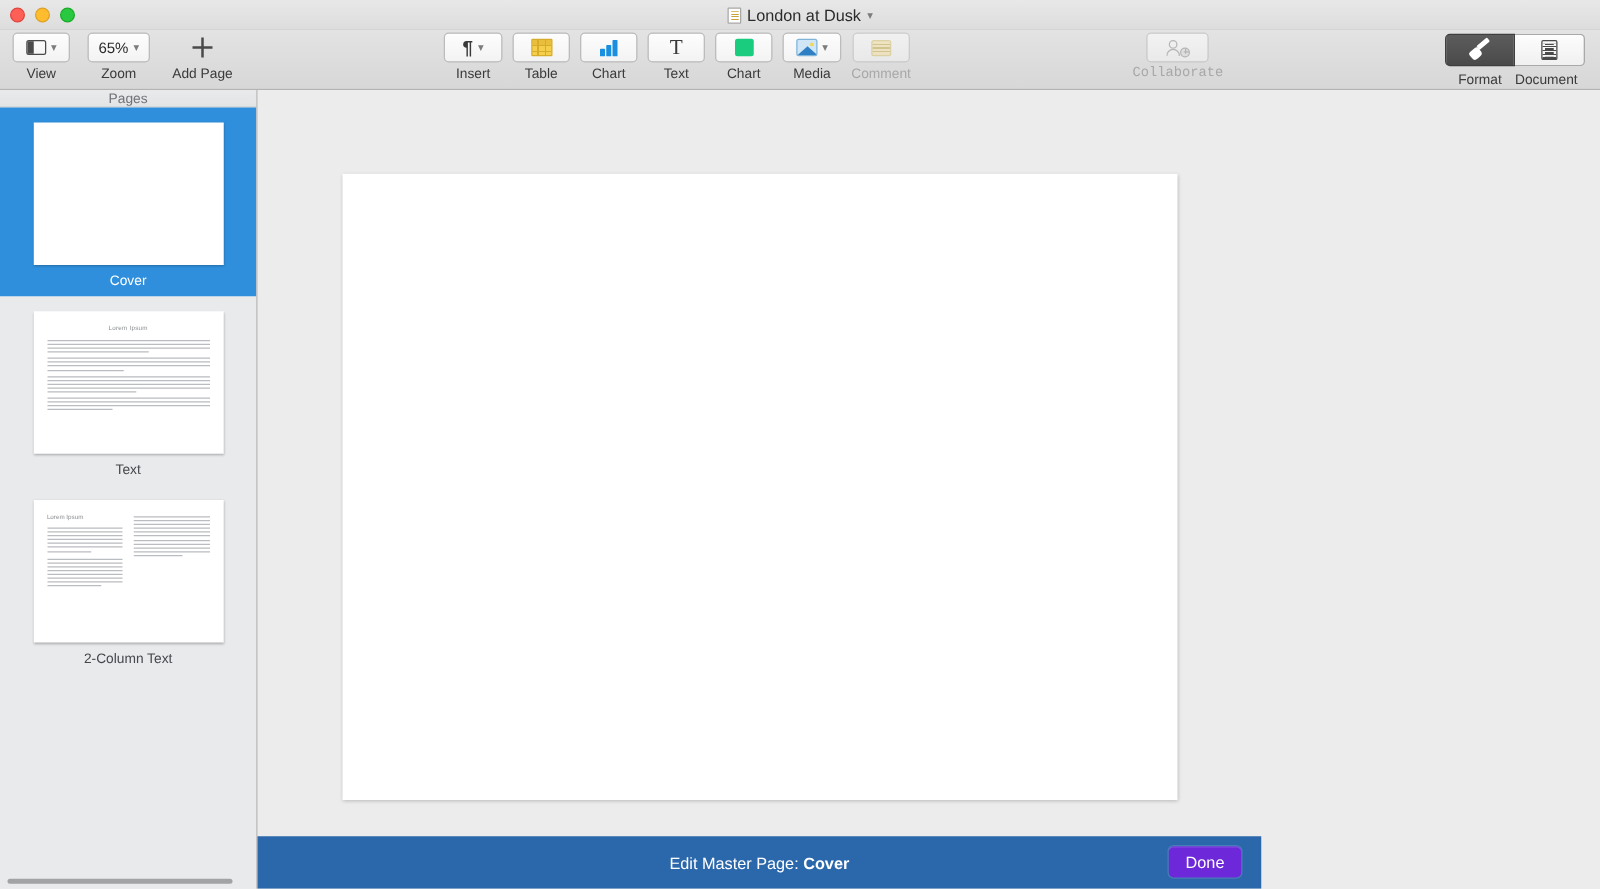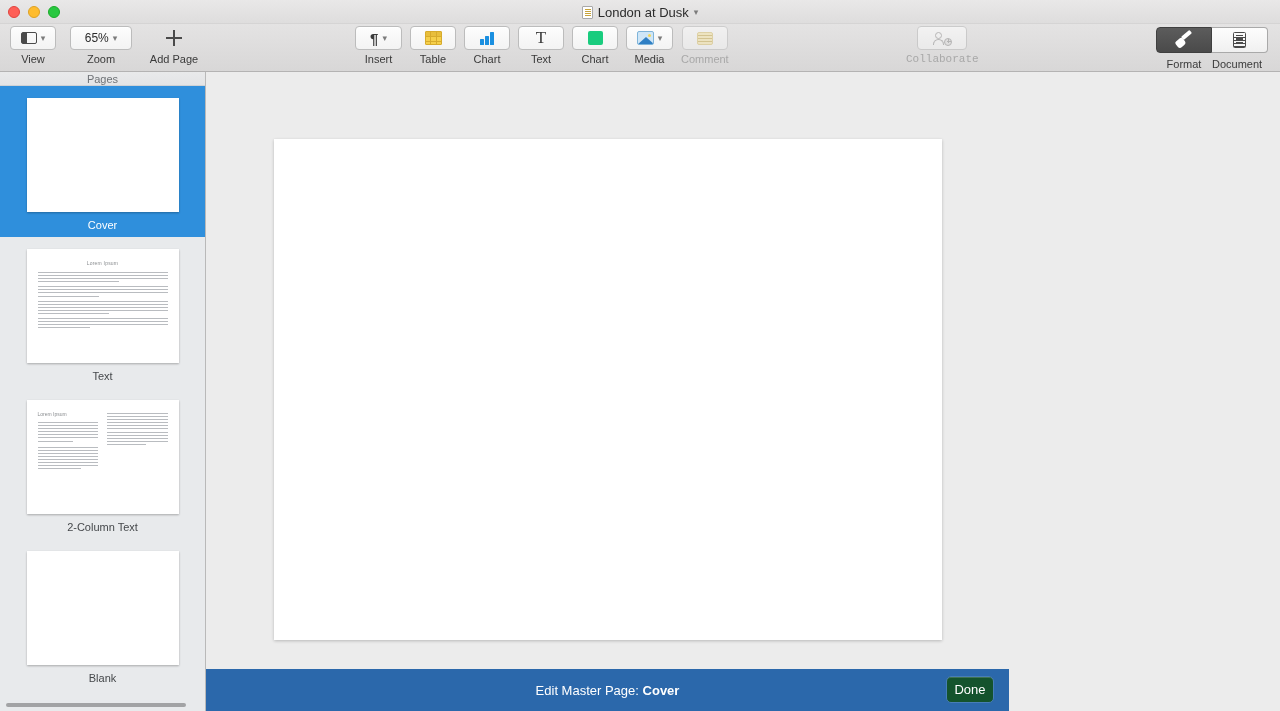--- a/index.html
+++ b/index.html
@@ -162,22 +162,22 @@
 
   
   .banner {
     position: absolute; left: 206px; top: 669px; width: 803px; height: 42px;
     background: #2b68ab; display: flex; align-items: center; justify-content: center;
   }
   .banner-text { font-size: 13px; color: #fff; }
   .banner-text b { font-weight: 700; }
   .done-btn {
     position: absolute; right: 15px; top: 7px;
-    width: 48px; height: 27px; border-radius: 5px;
-    background: #14532d; border: 1px solid #477db7;
+    width: 60px; height: 27px; border-radius: 5px;
+    background: #6d28d9; border: 1px solid #477db7;
     display: flex; align-items: center; justify-content: center;
     color: #fff; font-size: 13px;
     box-shadow: 0 1px 0 rgba(255,255,255,.18) inset;
   }
 
   
   .inspector {
     position: absolute; left: 1010px; top: 72px; width: 270px; height: 639px;
     background: #f2f2f2; border-left: 1px solid #c6c6c6;
   }
@@ -231,21 +231,21 @@
     <div class="tgroup" style="left:10px;">
       <div class="titem" style="margin-right:14px;">
         <div class="tbtn" style="width:46px;">
           <span class="ic-view"></span>
           <span class="chev">▾</span>
         </div>
         <span class="tlabel">View</span>
       </div>
 
       <div class="titem" style="margin-right:14px;">
-        <div class="tbtn" style="width:62px;">
+        <div class="tbtn" style="width:50px;">
           <span class="zoomtxt">65%</span>
           <span class="chev">▾</span>
         </div>
         <span class="tlabel">Zoom</span>
       </div>
 
       <div class="titem">
         <div class="tbtn flat" style="width:56px;">
           <span class="ic-plus"></span>
         </div>
@@ -413,24 +413,20 @@
               <i style="display:block;height:1px;background:#b9bcc0;margin-bottom:2.1px;width:100%"></i>
               <i style="display:block;height:1px;background:#b9bcc0;margin-bottom:2.1px;width:100%"></i>
               <i style="display:block;height:1px;background:#b9bcc0;margin-bottom:2.1px;width:100%"></i>
               <i style="display:block;height:1px;background:#b9bcc0;margin-bottom:2.1px;width:65%"></i>
             </div>
           </div>
         </div>
         <span class="pagename">2-Column Text</span>
       </div>
 
-      <div class="pageitem">
-        <div class="thumb"></div>
-        <span class="pagename">Blank</span>
-      </div>
 
     </div>
     <div class="hscroll" style="left:6px; bottom:4px; width:180px; background:rgba(0,0,0,.30);"></div>
   </div>
 
   <div class="canvas">
     <div class="page"></div>
   </div>
 
   <div class="banner">

